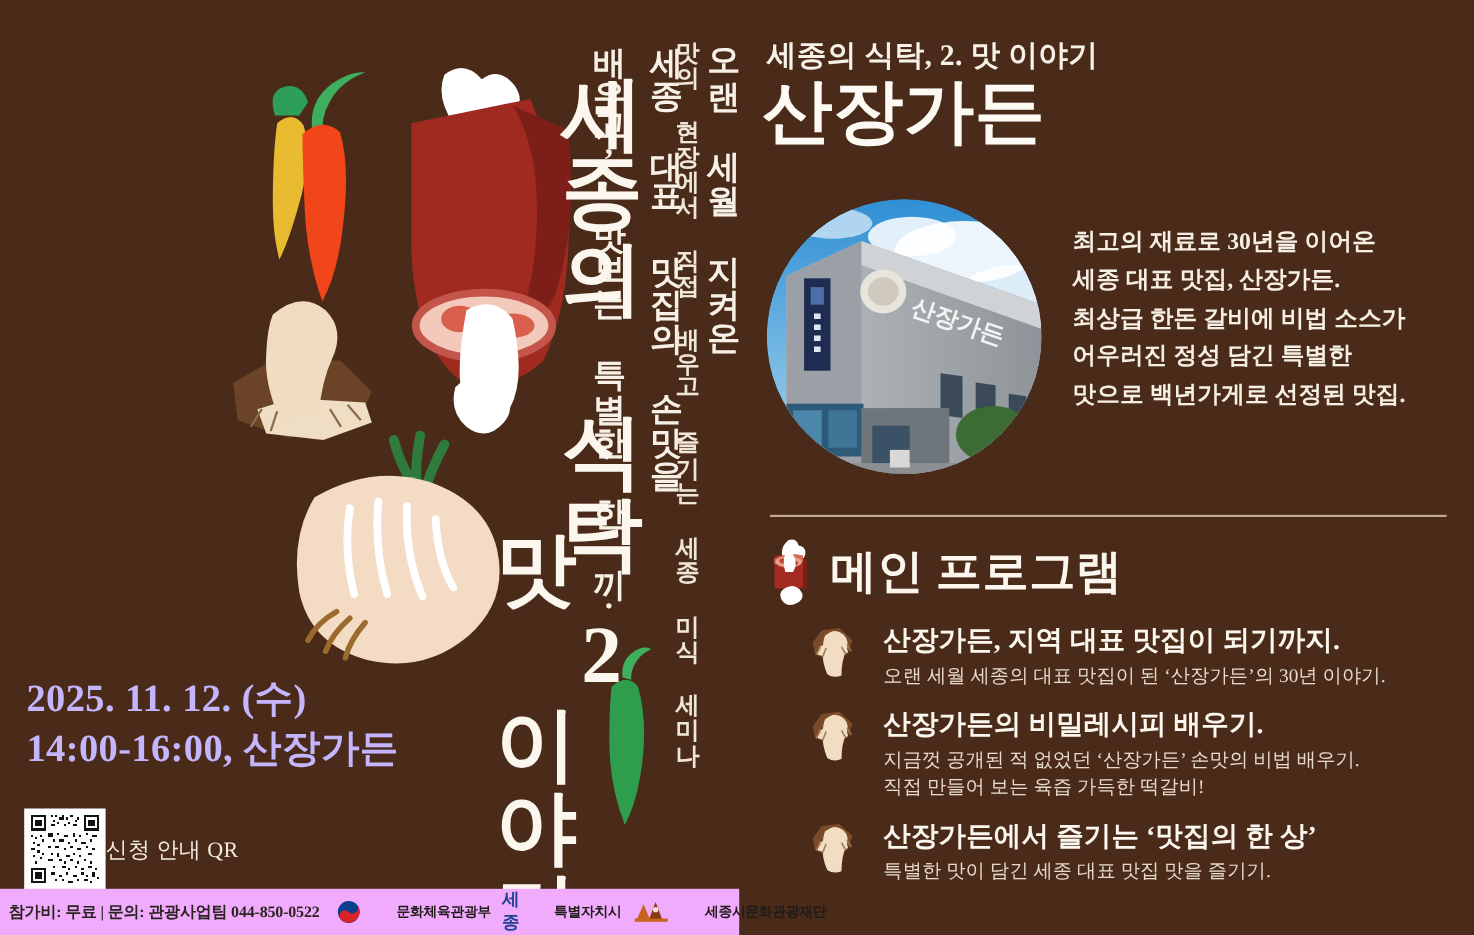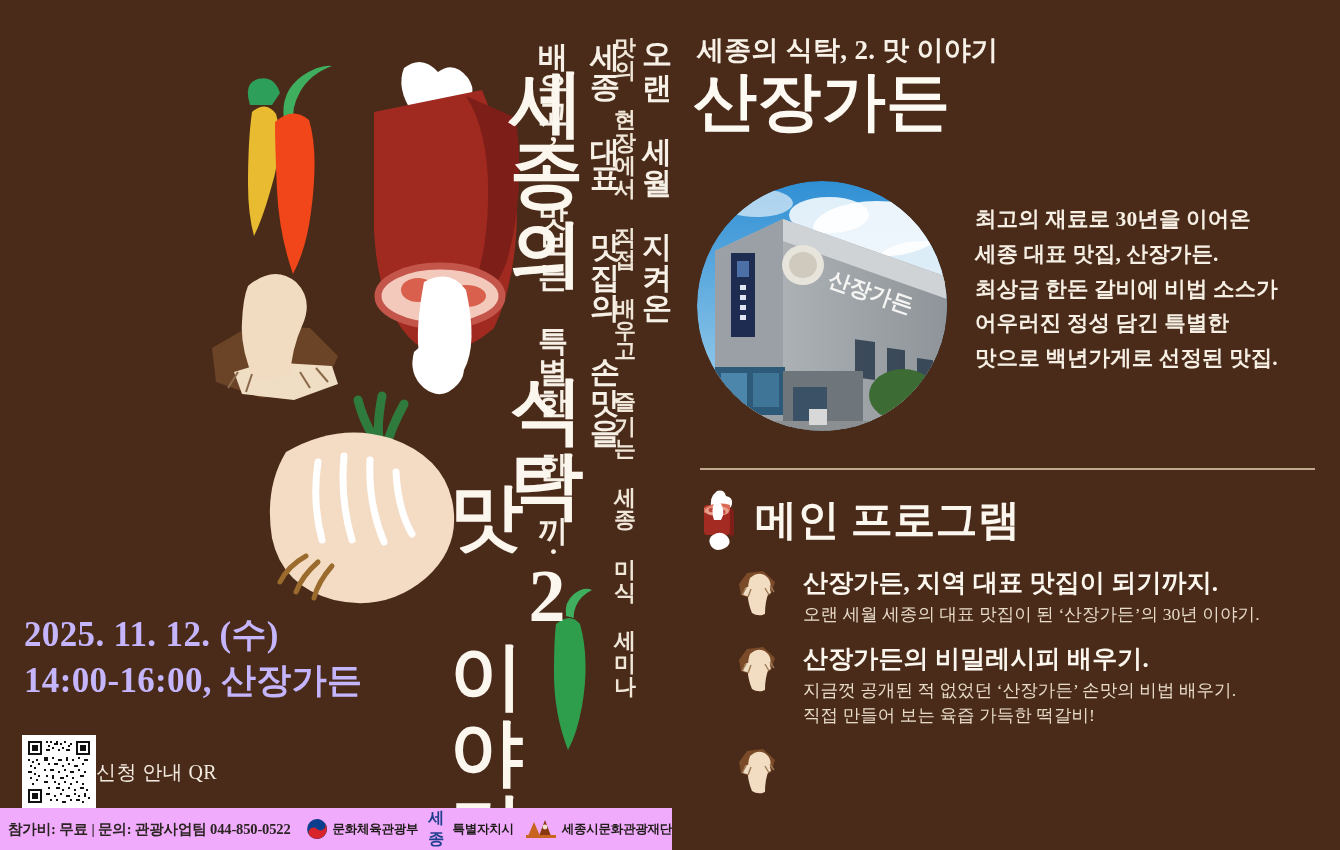--- a/index.html
+++ b/index.html
@@ -91,21 +91,21 @@
   .prog-sub{font-size:17.5px;color:#e7dac8;line-height:1.42;margin-top:3px;letter-spacing:0.005em;}
 
   
   .footer{
     position:absolute;left:0;top:808px;width:672px;height:42px;background:#f0abfc;
     display:flex;align-items:center;
   }
   .footer-text{font-size:14.5px;color:#2a2320;font-weight:700;margin-left:8px;white-space:nowrap;letter-spacing:-0.01em;}
   .logos{display:flex;align-items:center;gap:10px;margin-left:14px;}
   .logo{display:flex;align-items:center;gap:4px;}
-  .logo-cap{font-size:12.5px;color:#1f1b18;font-weight:700;white-space:nowrap;letter-spacing:-0.02em;}
+  .logo-cap{font-size:12.5px;color:#1f1b18;font-weight:700;white-space:nowrap;letter-spacing:-0.02em;margin-left:28px;}
   .sejong-word{font-size:16px;font-weight:700;color:#1f3f8f;letter-spacing:-0.04em;}
 </style>
 </head>
 <body>
 
 <div class="poster">
 
   <div class="left-panel">
 
     <svg width="675" height="850" style="position:absolute;left:0;top:0;">
@@ -418,20 +418,24 @@
           <path d="M6 18 L14 7 L30 5 L42 16 L38 28 L22 34 L8 29 Z" fill="#7a4a29"></path>
           <path d="M12 22 q10 -5 24 -2 l2 7 l-14 6 l-14 -4 z" fill="#efddc4"></path>
           <path d="M17 12 q9 -8 17 -1 q6 6 2 15 q-4 9 -4 22 q-7 3 -13 -1 q-5 -12 -4 -22 q0 -8 2 -13 z" fill="#f3ddc2"></path>
           <g stroke="#9c7a56" stroke-width="1.4">
             <line x1="13" y1="22" x2="9" y2="29"></line>
               <line x1="18" y1="23" x2="15" y2="31"></line>
             <line x1="32" y1="22" x2="36" y2="29"></line>
               <line x1="37" y1="20" x2="41" y2="26"></line>
           </g>
         </svg>
+        <div class="prog-body">
+          <div class="prog-title">산장가든에서 즐기는 ‘맛집의 한 상’</div>
+          <div class="prog-sub" style="white-space:pre-line;">특별한 맛이 담긴 세종 대표 맛집 맛을 즐기기.</div>
+        </div>
       </div>
 
     </div>
   </div>
 
   <div class="footer">
     <div class="footer-text">참가비: 무료 | 문의: 관광사업팀 044-850-0522</div>
     <div class="logos">
 
       <div class="logo">

